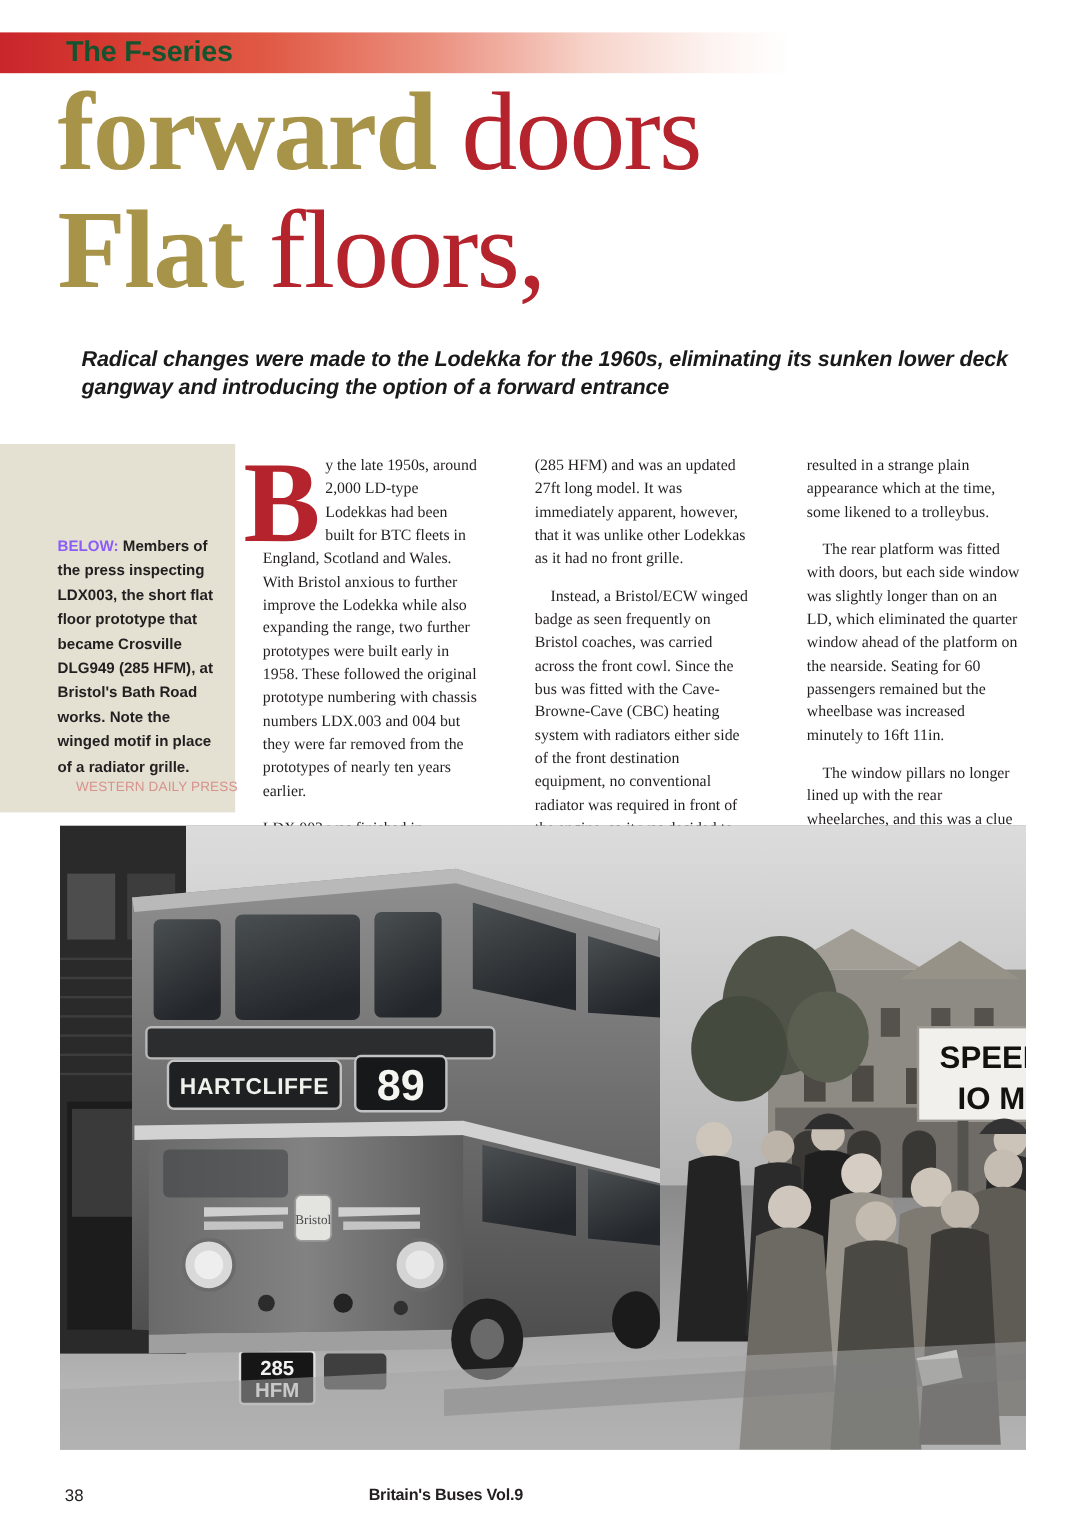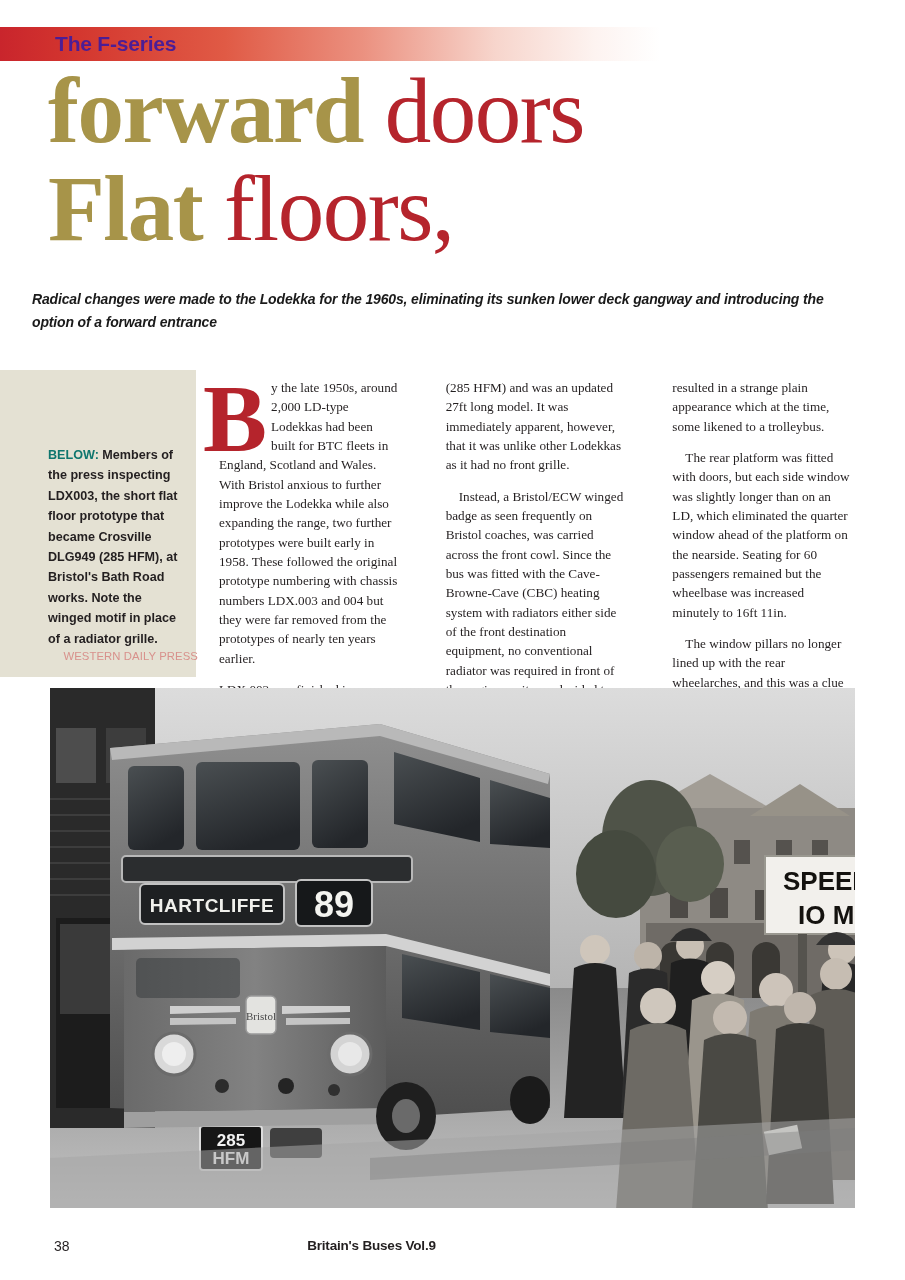--- a/index.html
+++ b/index.html
@@ -30,23 +30,23 @@
         #f7d5cc 75%,
         #fdf3f0 90%,
         #ffffff 100%);
   }
   .banner-label {
     position: absolute;
     left: 55px;
     top: 31px;
     font-family: "Liberation Sans", sans-serif;
     font-weight: bold;
-    font-size: 21px;
+    font-size: 24px;
     letter-spacing: -0.2px;
-    color: #4c1d95;
+    color: #14532d;
     line-height: 26px;
   }
 
   
   .headline {
     position: absolute;
     left: 48px;
     top: 62px;
     width: 850px;
   }
@@ -62,27 +62,27 @@
     font-weight: bold;
   }
   .hl-red {
     color: #b5242c;
     font-weight: normal;
   }
 
   
   .standfirst {
     position: absolute;
-    left: 32px;
+    left: 68px;
     top: 288px;
     width: 815px;
     font-family: "Liberation Sans", sans-serif;
     font-style: italic;
     font-weight: bold;
-    font-size: 14px;
+    font-size: 18px;
     line-height: 23px;
     color: #1a1a1a;
     letter-spacing: -0.15px;
   }
 
   
   .caption-box {
     position: absolute;
     left: 0;
     top: 370px;
@@ -95,21 +95,21 @@
     left: 48px;
     top: 445px;
     width: 140px;
     font-family: "Liberation Sans", sans-serif;
     font-weight: bold;
     font-size: 12.6px;
     line-height: 20.4px;
     color: #231f20;
   }
   .caption-lead {
-    color: #0f766e;
+    color: #8b5cf6;
   }
   .caption-credit {
     position: absolute;
     left: 48px;
     top: 649px;
     width: 150px;
     font-family: "Liberation Sans", sans-serif;
     font-size: 11.3px;
     line-height: 14px;
     letter-spacing: 0.1px;

